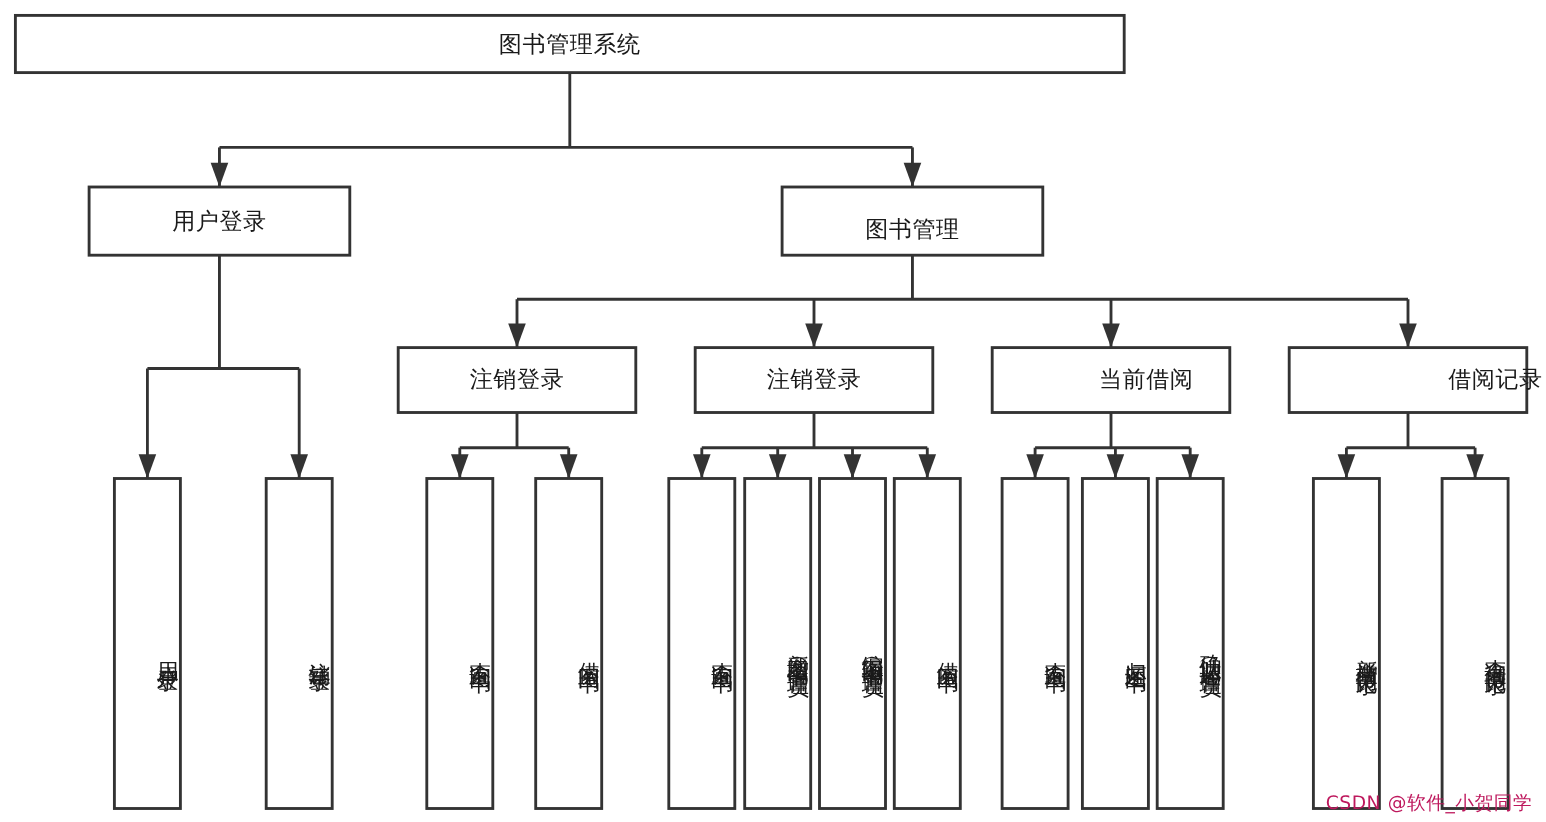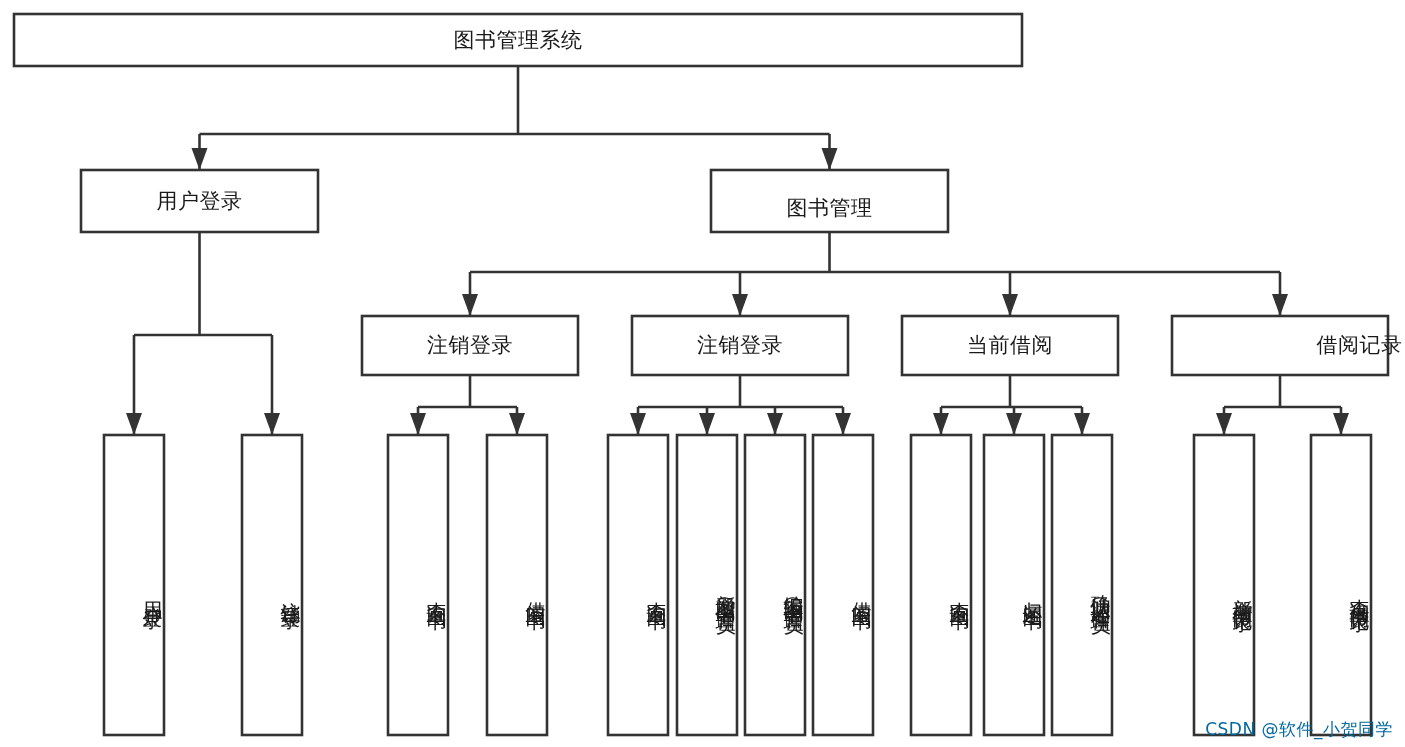--- a/index.html
+++ b/index.html
@@ -57,21 +57,21 @@
     align-items: flex-start;
     justify-content: center;
     letter-spacing: 3px;
     font-size: 20px;
   }
   .watermark {
     position: absolute;
     right: 12px;
     bottom: 6px;
     font-size: 17px;
-    color: #0369a1;
+    color: #be185d;
     letter-spacing: 0.5px;
     white-space: nowrap;
   }
 </style>
 </head>
 <body>
 
 <div id="canvas">
 
   <svg id="diagram" viewBox="0 0 1405 747" xmlns="http://www.w3.org/2000/svg">
@@ -152,21 +152,21 @@
         <rect x="1311" y="435" width="60" height="300" class="node-rect"></rect>
       </g>
   </svg>
 
   <div id="labels">
       <div class="node-label" style="left: 14px; top: 14px; width: 1008px; height: 52px;">图书管理系统</div>
       <div class="node-label" style="left: 81px; top: 170px; width: 237px; height: 62px;">用户登录</div>
       <div class="node-label" style="left: 711px; top: 170px; width: 237px; height: 76px;">图书管理</div>
       <div class="node-label" style="left: 362px; top: 316px; width: 216px; height: 59px;">注销登录</div>
       <div class="node-label" style="left: 632px; top: 316px; width: 216px; height: 59px;">注销登录</div>
-      <div class="node-label" style="left: 902px; top: 316px; width: 216px; height: 59px;">当前借阅</div>
+      <div class="node-label" style="left: 902px; top: 316px; width: 216px; height: 59px; padding-left: 32px;">当前借阅</div>
       <div class="node-label" style="left: 1240px; top: 316px; width: 239px; height: 59px;">借阅记录</div>
       <div class="node-label vertical" style="left: 104px; top: 435px; width: 60px; height: 300px; padding-top: 14px; box-sizing: border-box;">用户登录</div>
       <div class="node-label vertical" style="left: 242px; top: 435px; width: 60px; height: 300px; padding-top: 14px; box-sizing: border-box;">注销登录</div>
       <div class="node-label vertical" style="left: 388px; top: 435px; width: 60px; height: 300px; padding-top: 14px; box-sizing: border-box;">查询图书</div>
       <div class="node-label vertical" style="left: 487px; top: 435px; width: 60px; height: 300px; padding-top: 14px; box-sizing: border-box;">借阅图书</div>
       <div class="node-label vertical" style="left: 608px; top: 435px; width: 60px; height: 300px; padding-top: 14px; box-sizing: border-box;">查询图书</div>
       <div class="node-label vertical" style="left: 677px; top: 435px; width: 60px; height: 300px; padding-top: 14px; box-sizing: border-box;">新增图书（管理员）</div>
       <div class="node-label vertical" style="left: 745px; top: 435px; width: 60px; height: 300px; padding-top: 14px; box-sizing: border-box;">编辑图书（管理员）</div>
       <div class="node-label vertical" style="left: 813px; top: 435px; width: 60px; height: 300px; padding-top: 14px; box-sizing: border-box;">借阅图书</div>
       <div class="node-label vertical" style="left: 911px; top: 435px; width: 60px; height: 300px; padding-top: 14px; box-sizing: border-box;">查询图书</div>

